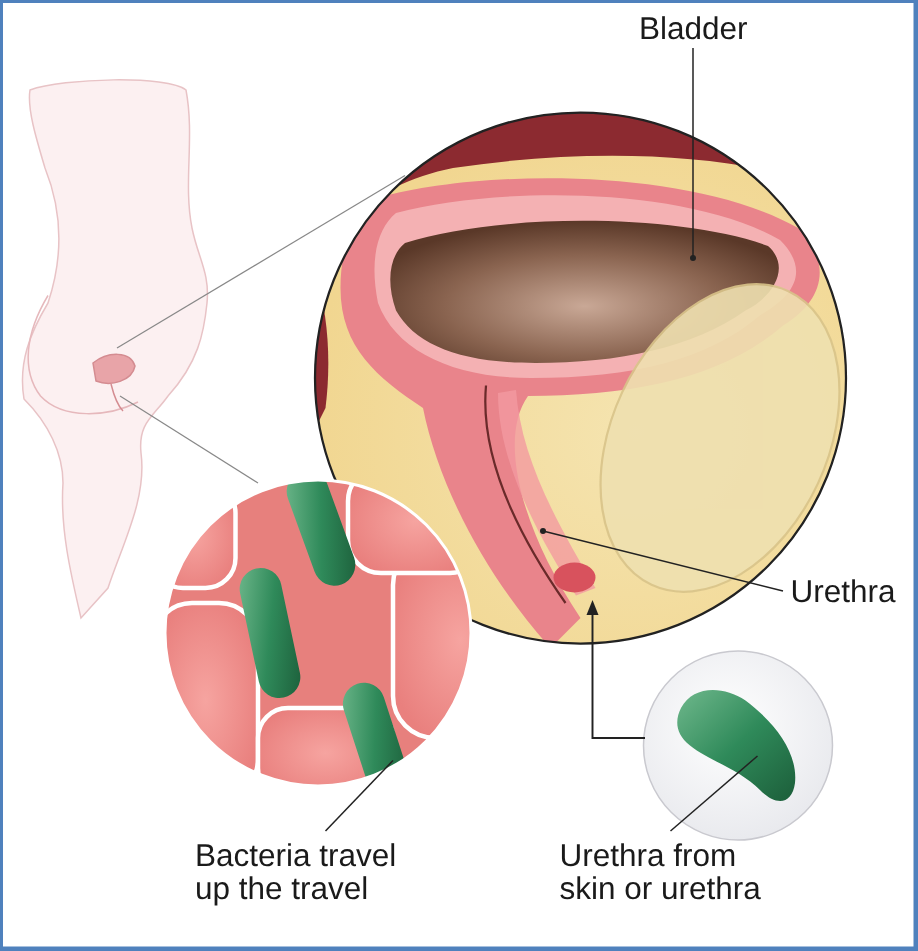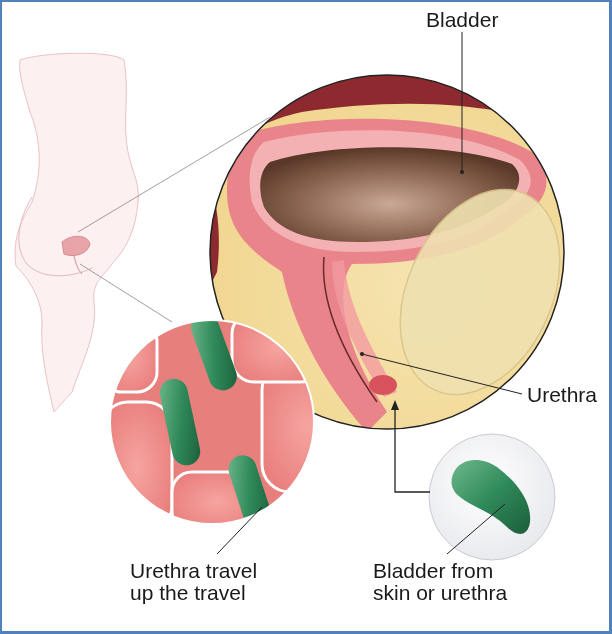--- a/index.html
+++ b/index.html
@@ -118,20 +118,20 @@
     <circle cx="360" cy="352" r="2" fill="#222"></circle>
     <polyline points="428,490 393,490 393,405" fill="none" stroke="#222" stroke-width="1.3"></polyline>
     <polygon points="393,398 389,408 397,408" fill="#222"></polygon>
     <line x1="260" y1="505" x2="215" y2="552" stroke="#222" stroke-width="1"></line>
     <line x1="503" y1="502" x2="445" y2="552" stroke="#222" stroke-width="1"></line>
   </svg>
 
   <div class="label lbl-bladder">Bladder</div>
   <div class="label lbl-urethra">Urethra</div>
   <div class="label lbl-travel">
-    <div>Urethra travel</div>
+    <div>Bacteria travel</div>
     <div>up the travel</div>
   </div>
   <div class="label lbl-source">
-    <div>Bladder from</div>
+    <div>Urethra from</div>
     <div>skin or urethra</div>
   </div>
 </div>
 
 </body></html>

